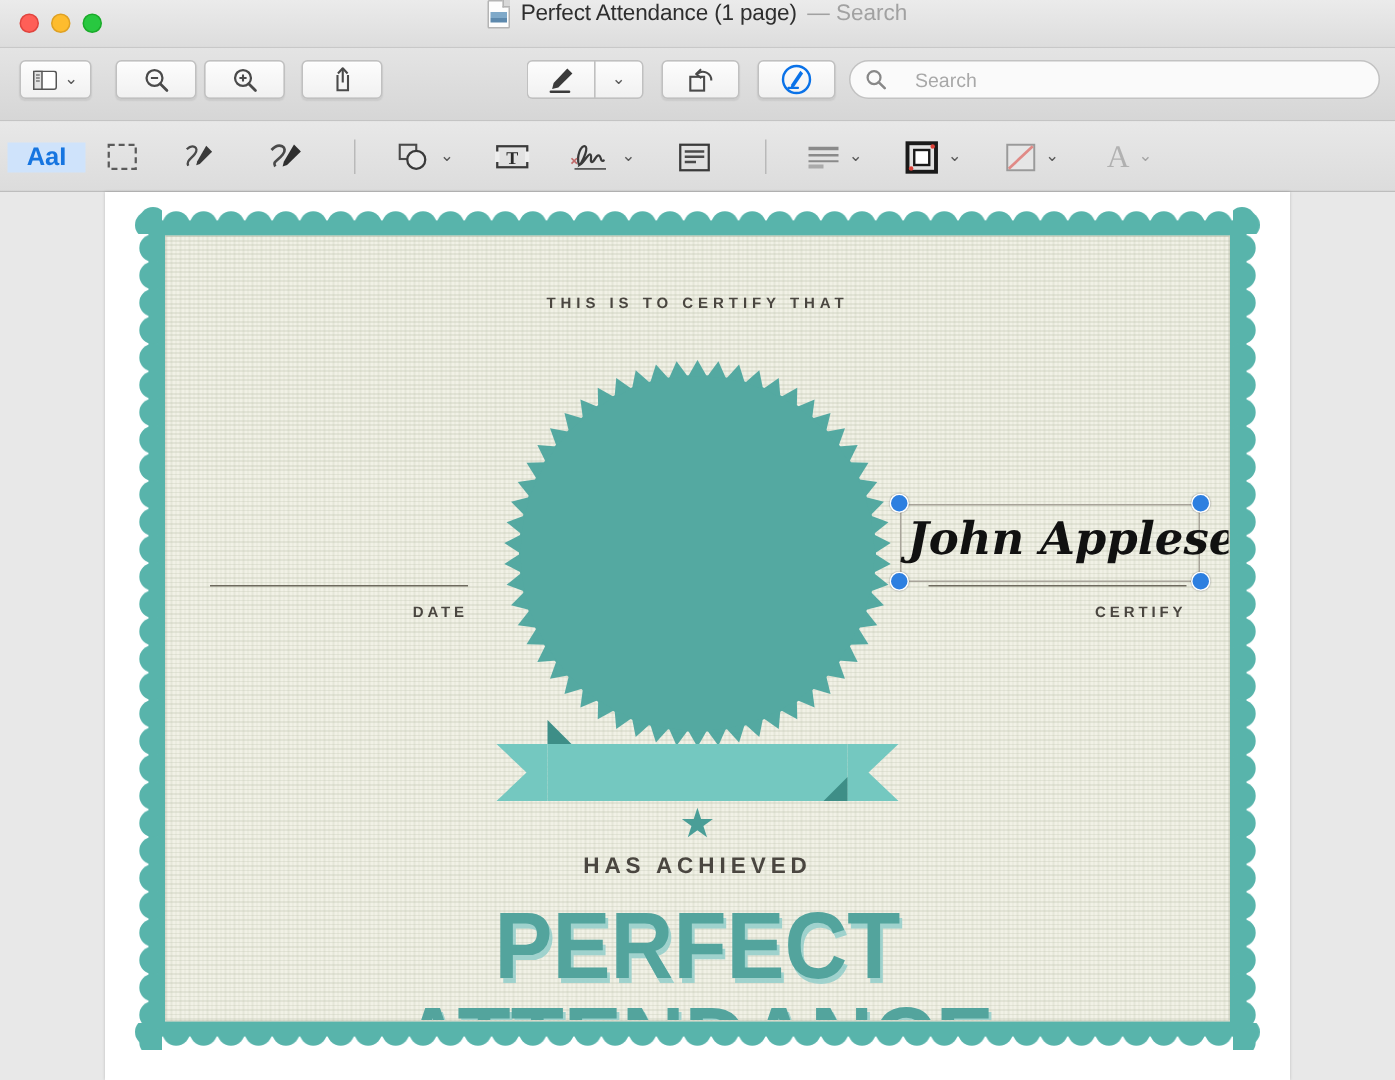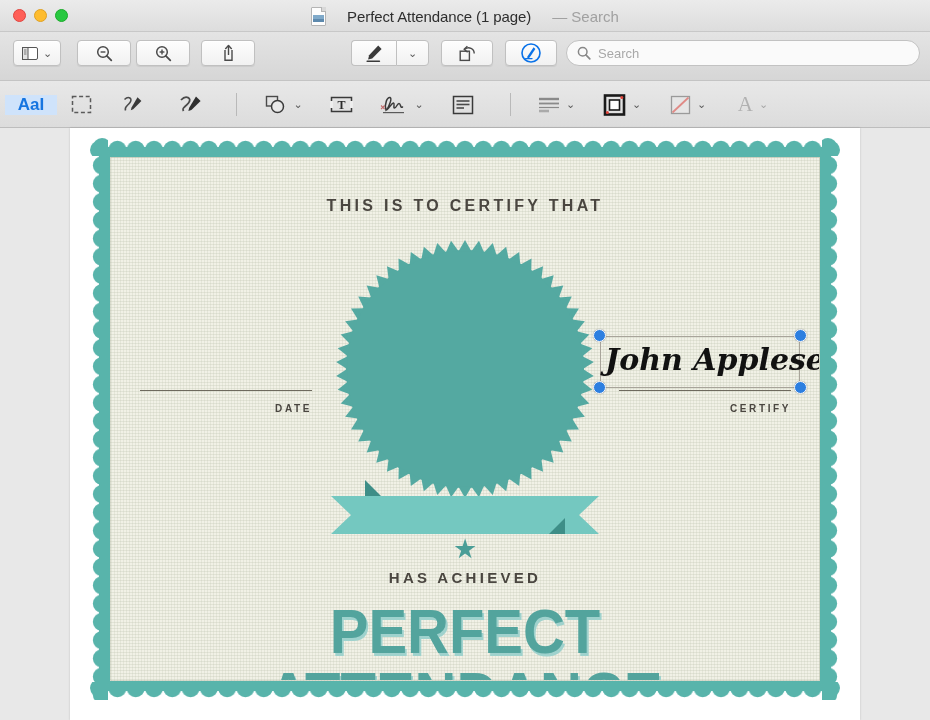--- a/index.html
+++ b/index.html
@@ -17,21 +17,21 @@
     border-bottom:1px solid #c8c8c8;
   }
   .traffic{ position:absolute; left:13px; top:9px; display:flex; gap:8px; }
   .tl{ width:13px; height:13px; border-radius:50%; }
   .tl.red{ background:#ff5f57; border:1px solid #e0443e; }
   .tl.yel{ background:#febc2e; border:1px solid #dfa123; }
   .tl.grn{ background:#28c840; border:1px solid #1aab29; }
 
   .title-wrap{
     position:absolute; left:0; top:0; width:930px; height:32px;
-    display:flex; align-items:center; justify-content:center; gap:21px;
+    display:flex; justify-content:center; gap:7px;
   }
   .doc-icon{ width:15px; height:19px; position:relative; flex:none; }
   .doc-icon .pg{
     position:absolute; inset:0; background:#fdfdfd;
     border:1px solid #b4b4b4; border-radius:1px 4px 1px 1px;
   }
   .doc-icon .fold{
     position:absolute; right:0; top:0; width:5px; height:5px;
     background:#d8d8d8; border-left:1px solid #b4b4b4; border-bottom:1px solid #b4b4b4;
   }
@@ -60,21 +60,21 @@
   .seg .half{
     height:26px; display:flex; align-items:center; justify-content:center;
     background:linear-gradient(#fdfdfd,#f1f1f1); border:1px solid #c0c0c0;
   }
   .seg .half:first-child{ border-radius:4px 0 0 4px; border-right:none; }
   .seg .half:last-child{ border-radius:0 4px 4px 0; }
 
   .searchbox{
     position:absolute; top:8px; left:566px; width:354px; height:26px;
     background:#fafafa; border:1px solid #c2c2c2; border-radius:13px;
-    display:flex; align-items:center; padding-left:10px; gap:7px;
+    display:flex; align-items:center; padding-left:10px; gap:19px;
   }
   .search-ph{ font-size:13px; color:#a8a8a8; }
 
   
   .markupbar{
     position:absolute; left:0; top:81px; width:930px; height:47px;
     background:linear-gradient(#e8e8e8,#dcdcdc);
     border-bottom:1px solid #bdbdbd;
   }
   .mitem{
@@ -105,21 +105,21 @@
       repeating-linear-gradient(0deg, rgba(190,195,175,.30) 0 1px, rgba(0,0,0,0) 1px 3px),
       repeating-linear-gradient(90deg, rgba(190,195,175,.24) 0 1px, rgba(0,0,0,0) 1px 3px),
       #f1f1e6;
     border:1px solid rgba(170,175,155,.35);
     overflow:hidden;
   }
 
   
   .certify{
     position:absolute; left:0; right:0; top:39px; text-align:center;
-    font-size:16px; font-weight:bold; letter-spacing:3.3px; color:#4a4640;
+    font-size:10px; font-weight:bold; letter-spacing:3.3px; color:#4a4640;
   }
   .seal{
     position:absolute; left:50%; transform:translateX(-50%); top:82px;
     width:270px; height:258px;
   }
   .ribbon{ position:absolute; left:50%; transform:translateX(-50%); top:300px; width:272px; height:80px; }
   .star{
     position:absolute; left:50%; transform:translateX(-50%); top:378px;
     font-size:27px; color:#4a9e97; line-height:1;
   }

